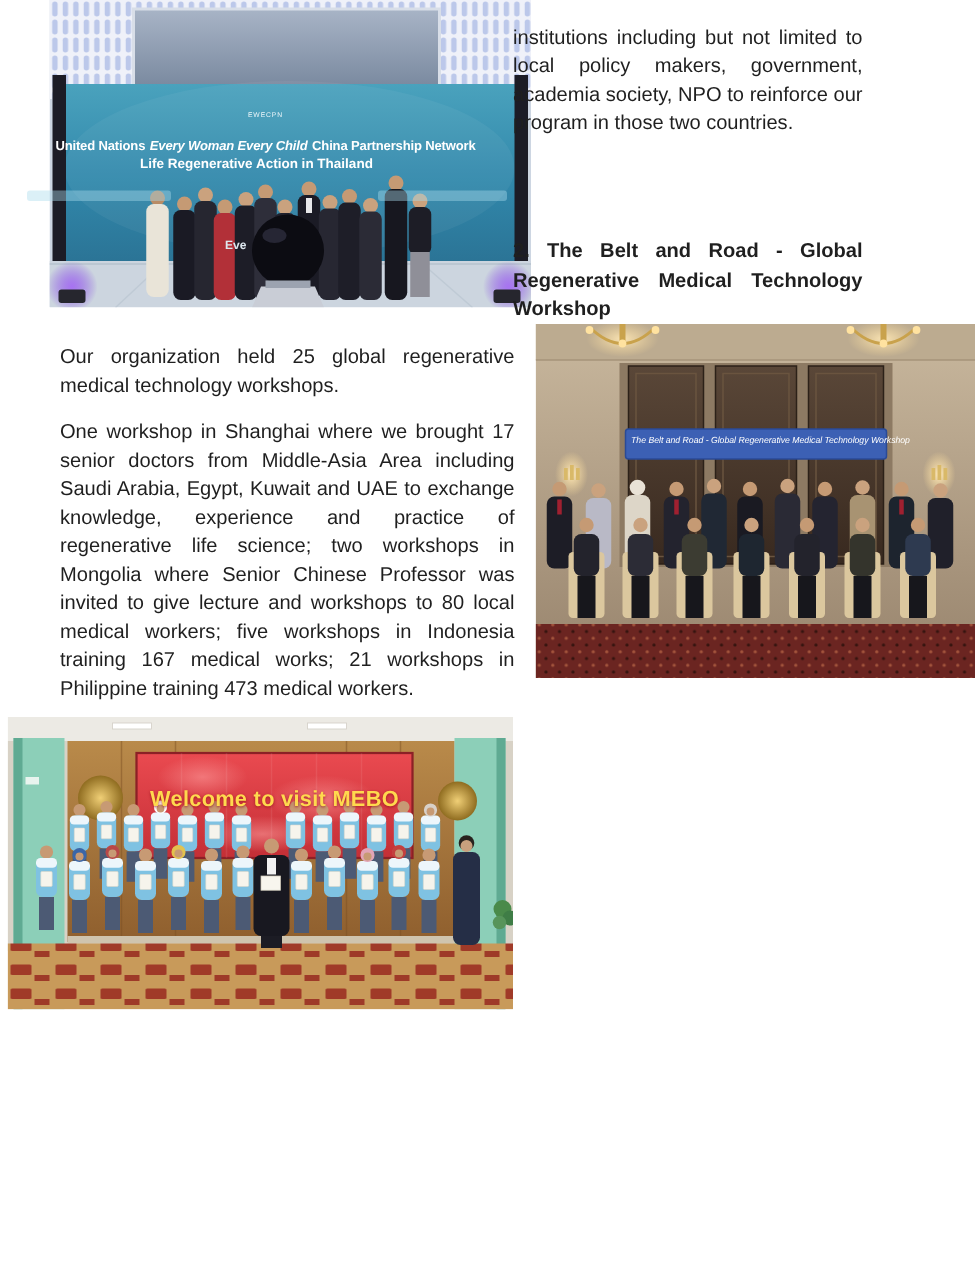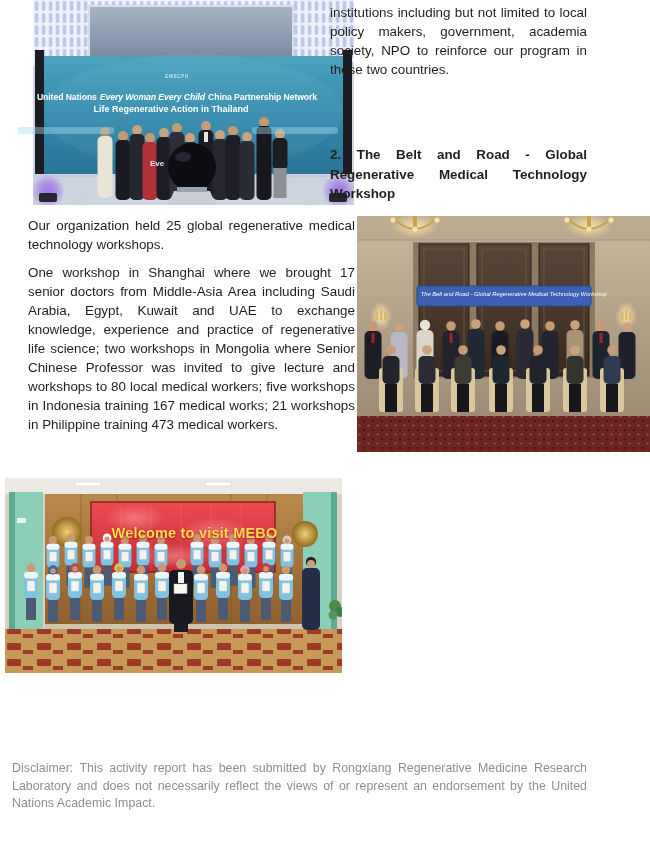--- a/index.html
+++ b/index.html
@@ -1,19 +1,19 @@
 <!DOCTYPE html>
 <html><head>
 <meta charset="utf-8">
 <style>
   html,body{margin:0;padding:0;background:#ffffff;}
   .page{position:relative;width:650px;height:841px;background:#ffffff;overflow:hidden;
         font-family:"Liberation Sans",sans-serif;color:#1f1f1f;}
   .txt{position:absolute;text-align:justify;}
-  .txt p{margin:0;}
+  .txt p{margin:12px;}
   .col-right-intro{left:330px;top:3px;width:257px;font-size:13.4px;line-height:19px;}
   .section-heading{left:330px;top:145px;width:257px;font-size:13.4px;line-height:19.5px;font-weight:bold;}
   .col-left{left:28px;top:216px;width:327px;font-size:13.4px;line-height:19px;}
   .col-left .para2{margin-top:9px;}
   .nutshell{left:362px;top:637px;width:224px;font-size:13.4px;line-height:23px;
             font-weight:bold;font-style:italic;}
   .disclaimer{left:12px;top:760px;width:575px;font-size:12.4px;line-height:17.5px;color:#8f8f8f;}
 
   .photo{position:absolute;overflow:hidden;}
   .photo svg{display:block;}
@@ -29,21 +29,21 @@
   .p1-line1 .it{font-style:italic;}
   .p1-line1 span{margin:0 1.5px;}
   .p1-line2{left:12px;right:24px;top:104px;text-align:center;color:#ffffff;
             font-size:9px;font-weight:600;}
   .p1-strip{top:127px;height:7px;background:rgba(170,220,236,.42);border-radius:2px;filter:blur(.5px);}
   .p1-strip.l{left:18px;width:96px;}
   .p1-strip.r{right:16px;width:86px;}
   .p1-orb-text{left:150px;top:159px;color:#dde7ee;font-size:8px;font-weight:700;}
   .p2-banner-text{left:62px;top:75px;width:170px;text-align:center;color:#ffffff;
                   font-size:5.9px;font-style:italic;white-space:nowrap;transform:scaleX(.98);}
-  .p3-screen-text{left:86px;top:47px;width:207px;text-align:center;color:#ffd94e;
+  .p3-screen-text{left:86px;top:47px;width:184px;text-align:center;color:#ffd94e;
                   font-size:14.5px;font-weight:700;letter-spacing:.2px;
                   text-shadow:0 1px 2px rgba(150,20,30,.85);}
 </style>
 </head>
 <body>
 
 <div class="page">
 
   <figure class="photo photo1" style="margin:0">
     <svg viewBox="0 0 321 205" width="321" height="205">
@@ -394,17 +394,14 @@
       <g>
         <circle cx="306" cy="84" r="5.2" fill="#28221e"></circle>
         <circle cx="306" cy="86" r="4" fill="#c8a07e"></circle>
         <rect x="297" y="90" width="18" height="62" rx="5" fill="#252e46"></rect>
       </g>
     </svg>
     <div class="overlay p3-screen-text">Welcome to visit MEBO</div>
   </figure>
 
 
-  <div class="txt disclaimer">
-    <p>Disclaimer: This activity report has been submitted by Rongxiang Regenerative Medicine Research Laboratory and does not necessarily reflect the views of or represent an endorsement by the United Nations Academic Impact.</p>
-  </div>
 
 </div>
 
 </body></html>

